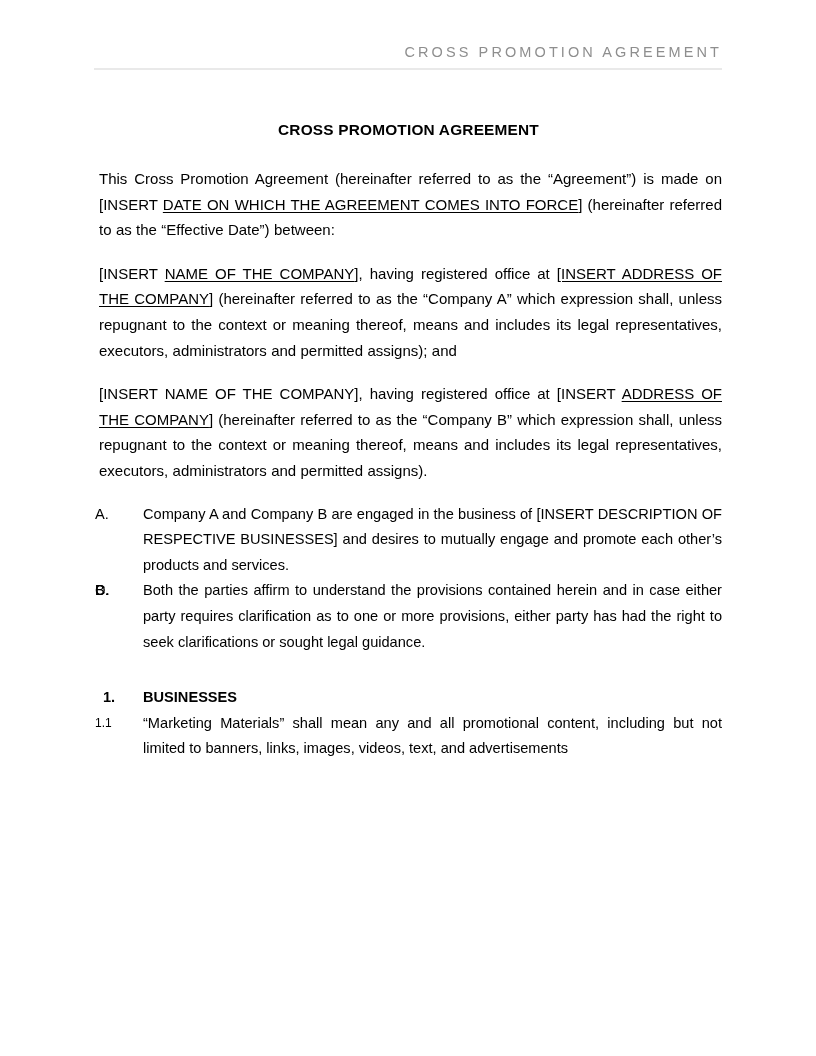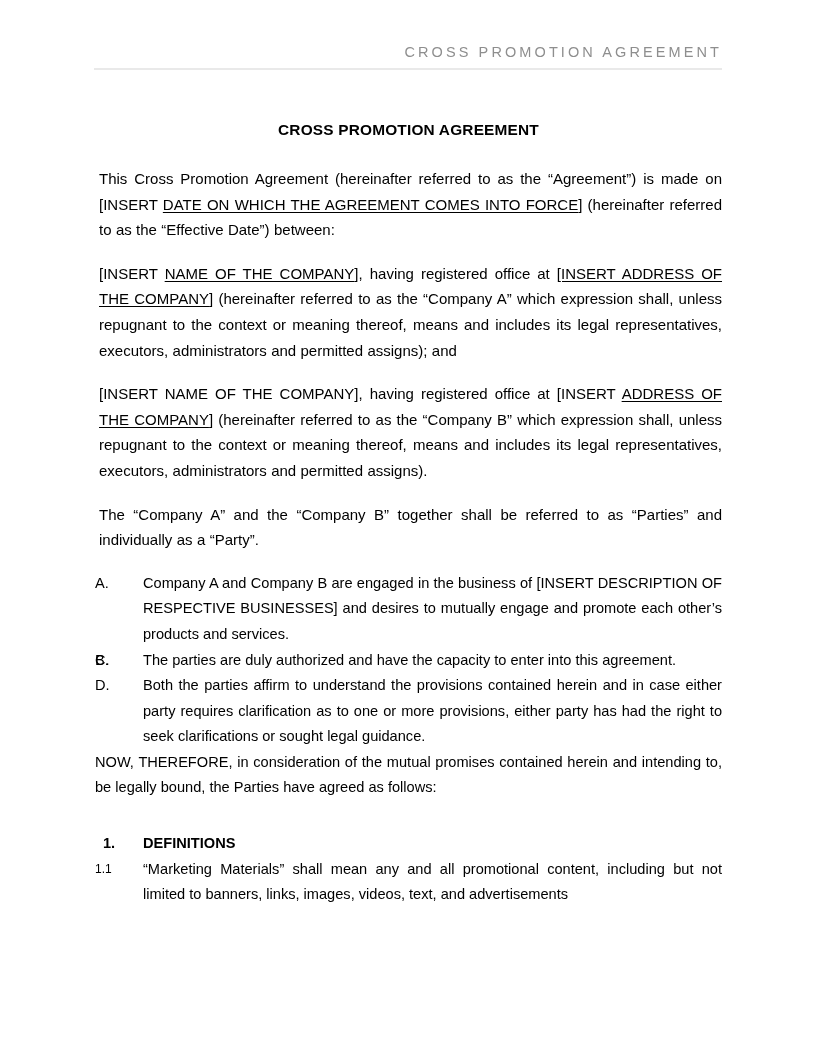--- a/index.html
+++ b/index.html
@@ -169,46 +169,43 @@
   <div class="body-col">
 
     <div class="doc-title">CROSS PROMOTION AGREEMENT</div>
 
     <p class="para"><span>This Cross Promotion Agreement (hereinafter referred to as the “Agreement”) is made on [INSERT </span><span class="u">DATE ON WHICH THE AGREEMENT COMES INTO FORCE</span><span>] (hereinafter referred to as the “Effective Date”) between:</span></p>
 
     <p class="para"><span>[INSERT </span><span class="u">NAME OF THE COMPANY</span><span>], having registered office at </span><span class="u">[INSERT ADDRESS OF THE COMPANY</span><span>] (hereinafter referred to as the “Company A” which expression shall, unless repugnant to the context or meaning thereof, means and includes its legal representatives, executors, administrators and permitted assigns); and</span></p>
 
     <p class="para"><span>[INSERT NAME OF THE COMPANY], having registered office at [INSERT </span><span class="u">ADDRESS OF THE COMPANY</span><span>] (hereinafter referred to as the “Company B” which expression shall, unless repugnant to the context or meaning thereof, means and includes its legal representatives, executors, administrators and permitted assigns).</span></p>
 
-    <p class="para">The “Company A” and the “Company B” together shall be referred to as “Parties” and individually as a “Party”.</p>
 
     <ul class="alpha-list">
       <li class="alpha-item">
         <span class="alpha-marker">A.</span>
         <span>Company A and Company B are engaged in the business of [INSERT DESCRIPTION OF RESPECTIVE BUSINESSES] and desires to mutually engage and promote each other’s products and services.</span>
       </li>
       <li class="alpha-item">
         <span class="alpha-marker">B.</span>
       </li>
       <li class="alpha-item">
         <span class="alpha-marker">C.</span>
-        <span>The parties are duly authorized and have the capacity to enter into this agreement.</span>
       </li>
       <li class="alpha-item">
         <span class="alpha-marker">D.</span>
         <span>Both the parties affirm to understand the provisions contained herein and in case either party requires clarification as to one or more provisions, either party has had the right to seek clarifications or sought legal guidance.</span>
       </li>
     </ul>
 
-    <p class="nowthere">NOW, THEREFORE, in consideration of the mutual promises contained herein and intending to, be legally bound, the Parties have agreed as follows:</p>
 
     <div class="section-block">
       <div class="section-head">
         <span class="section-head-num">1.</span>
-        <span>DEFINITIONS</span>
+        <span>BUSINESSES</span>
       </div>
       <div class="clause">
         <span class="clause-num">1.1</span>
         <span class="clause-body">“Marketing Materials” shall mean any and all promotional content, including but not limited to banners, links, images, videos, text, and advertisements</span>
       </div>
     </div>
 
   </div>
 
   <div class="doc-footer">

